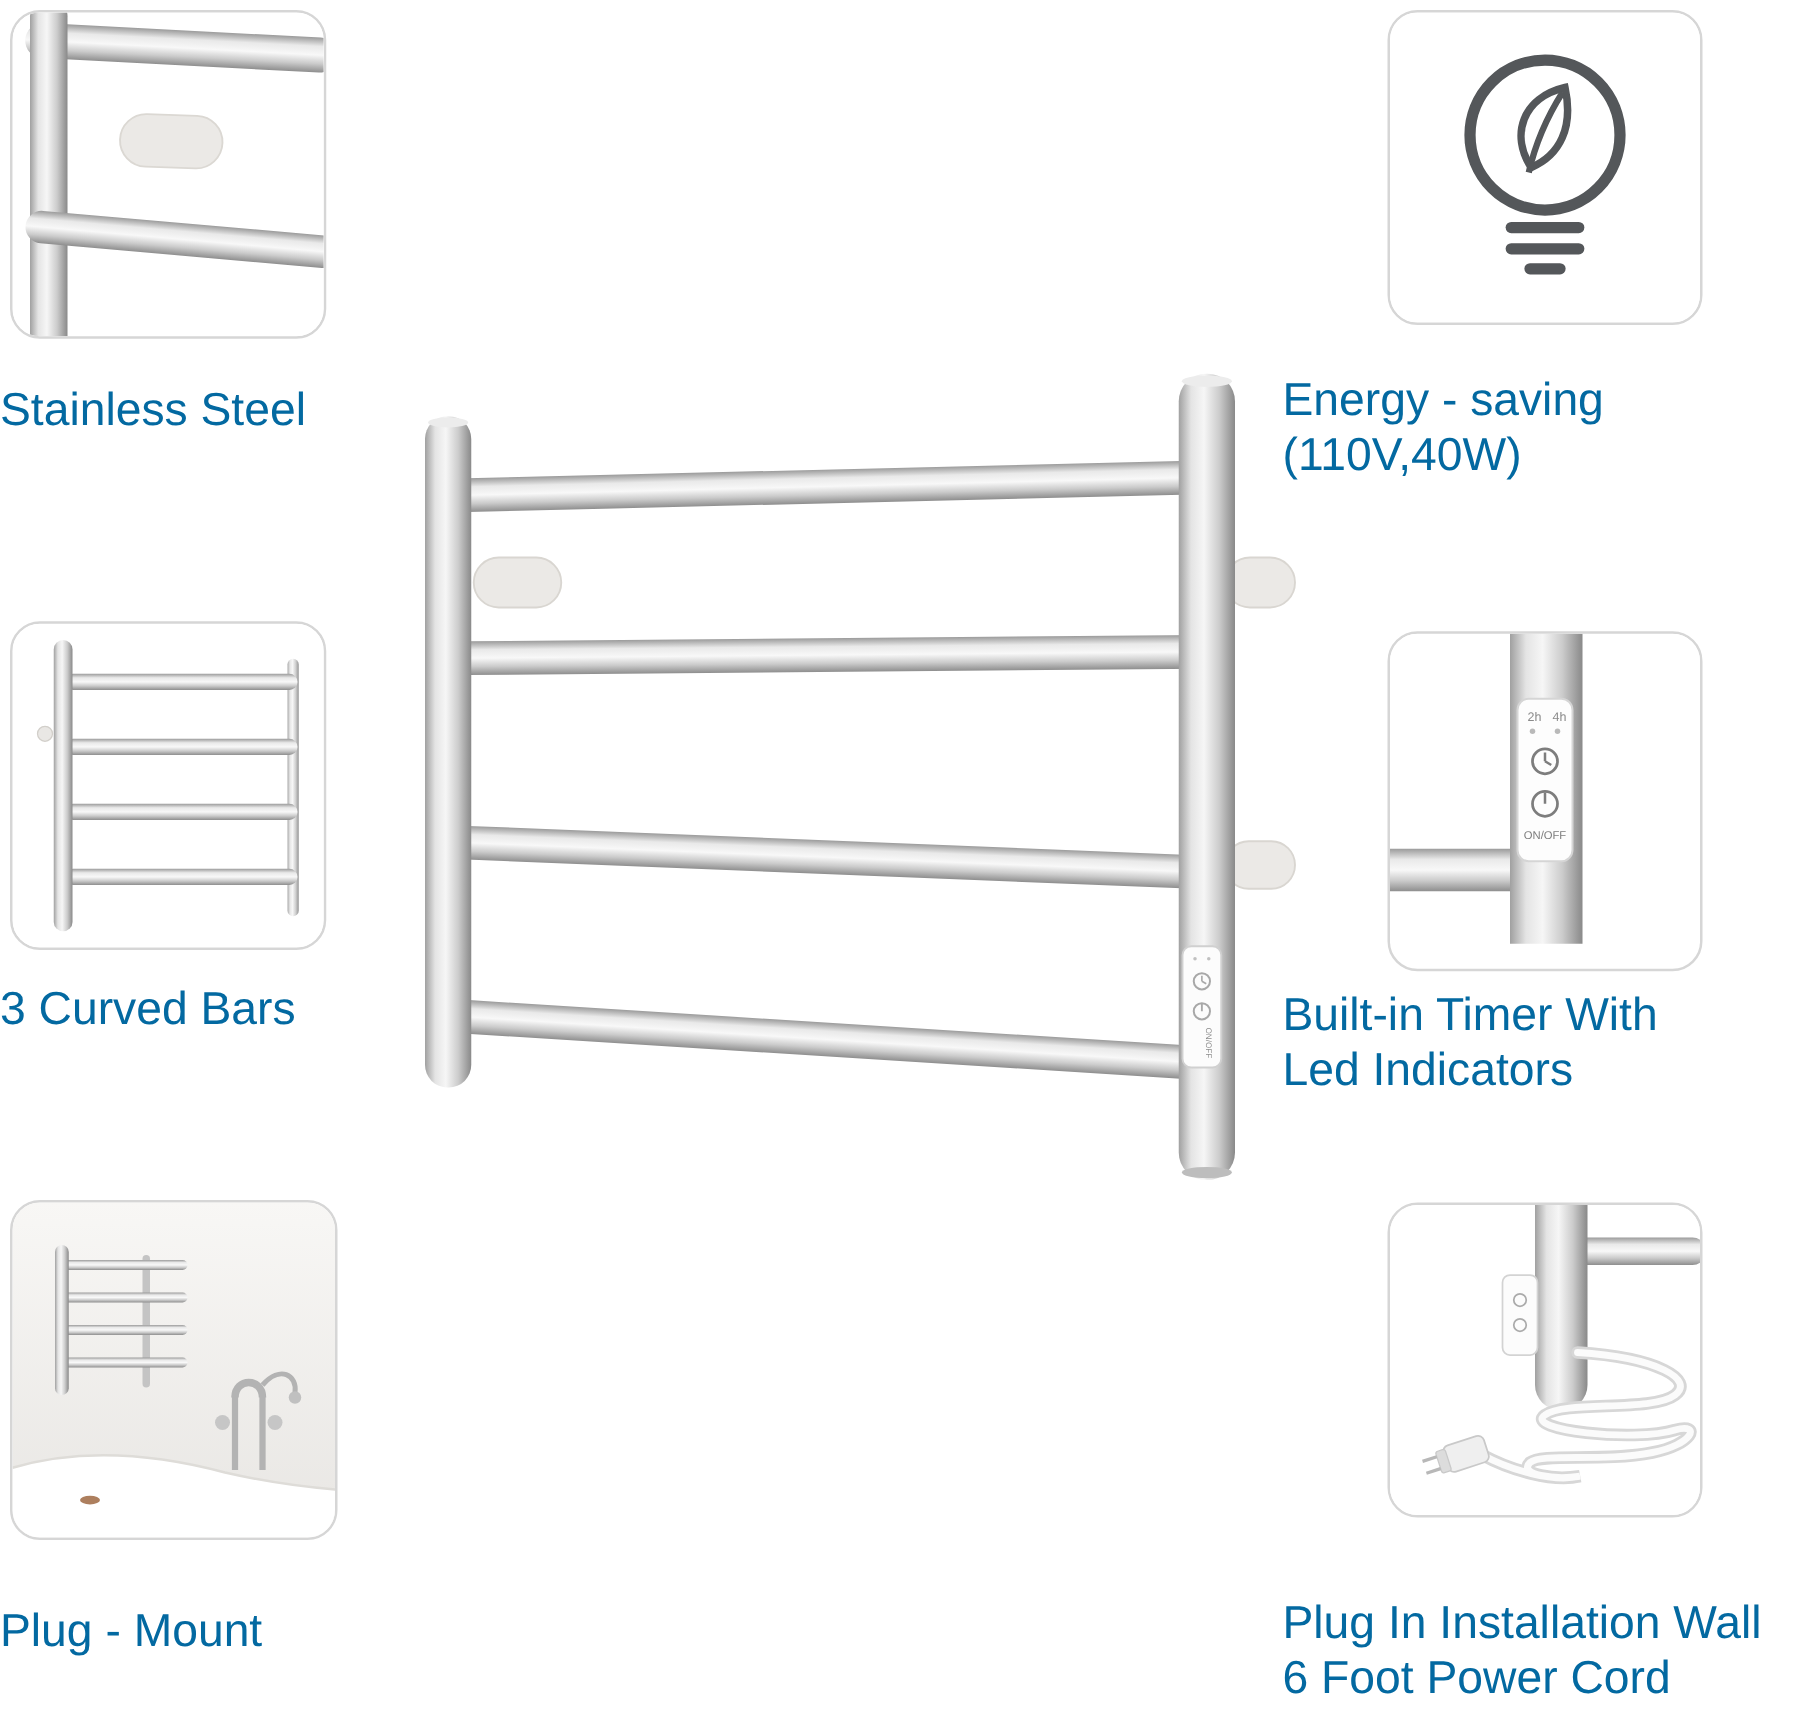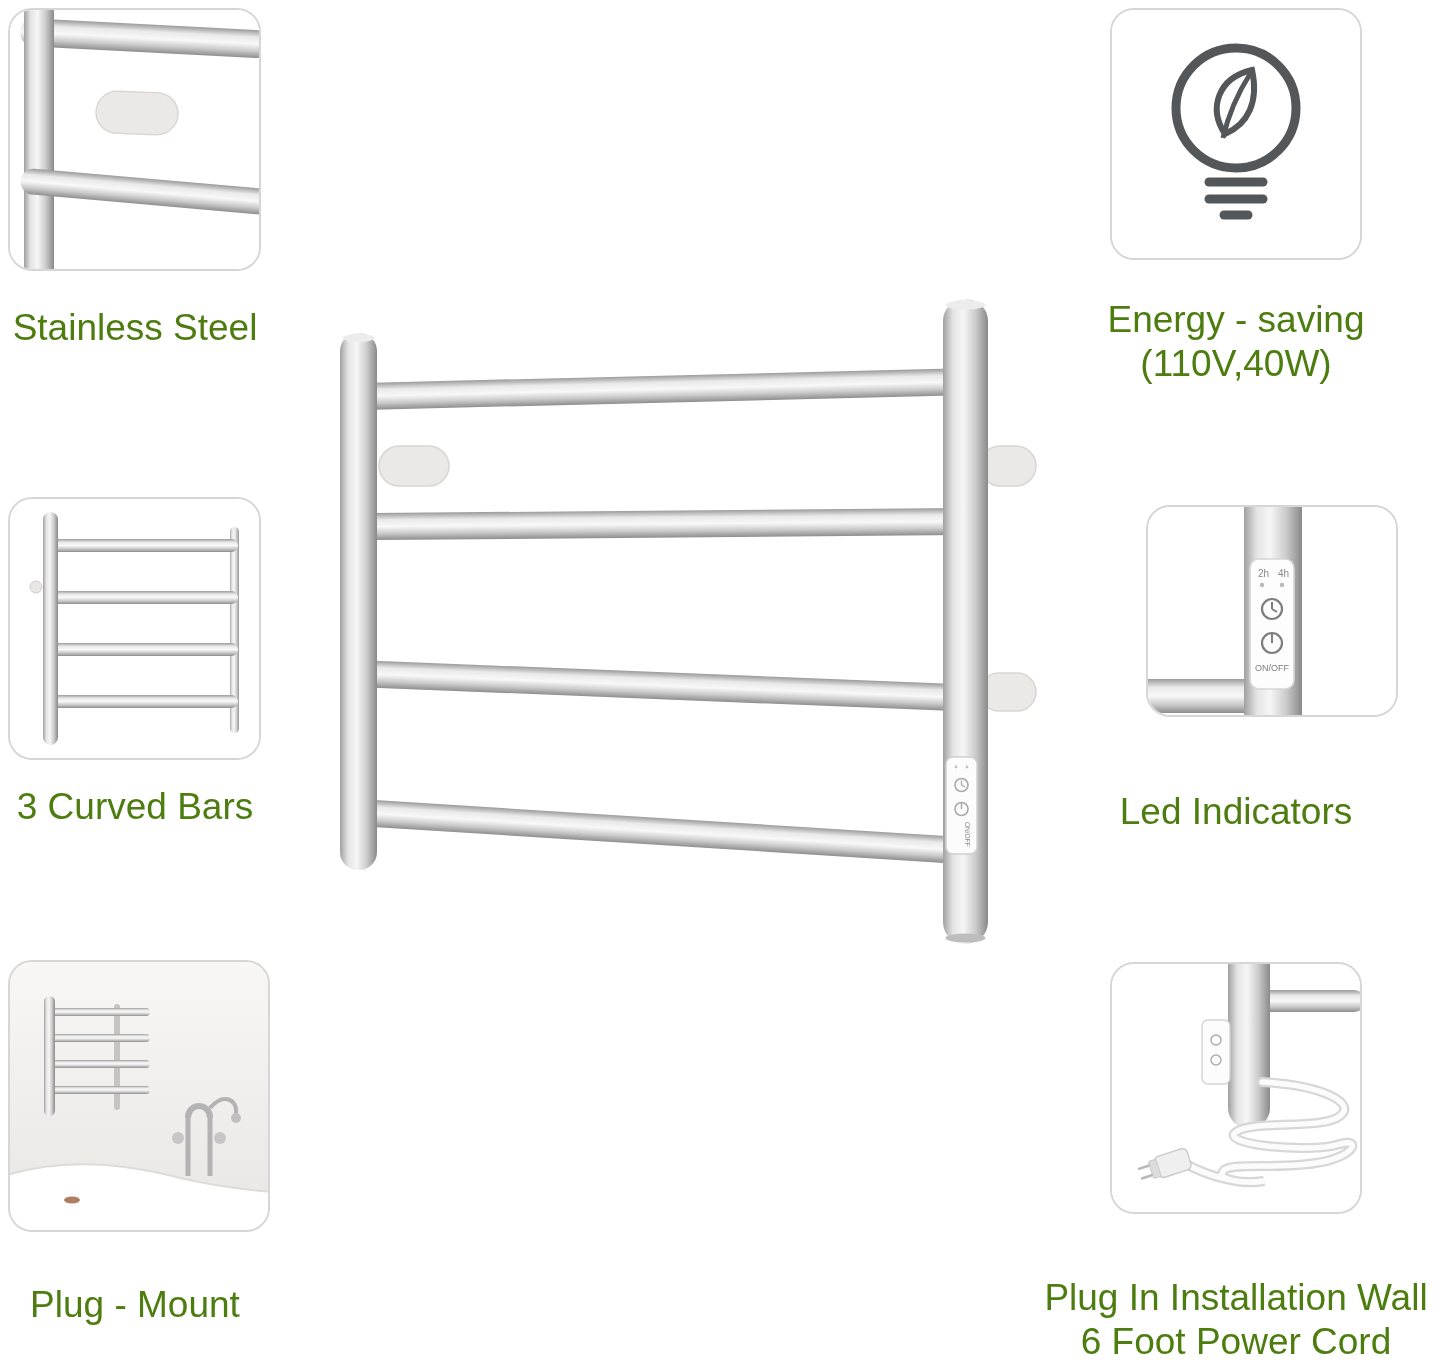--- a/index.html
+++ b/index.html
@@ -15,22 +15,22 @@
     border-radius:24px;
     background:#fff;
     overflow:hidden;
     box-sizing:border-box;
   }
   .feature-box svg{display:block;}
   .caption{
     position:absolute;
     font-size:37px;
     line-height:1.2;
-    color:#4d7c0f;
-    text-align:center;
+    color:#0369a1;
+    text-align:left;
     white-space:nowrap;
   }
   .caption .line{display:block;}
   .main-product{position:absolute;left:335px;top:295px;}
 </style>
 </head>
 <body>
 
 <svg width="0" height="0" style="position:absolute" aria-hidden="true">
   <defs>
@@ -150,40 +150,41 @@
     <line x1="97" y1="172" x2="151" y2="172" stroke="#54575a" stroke-width="9" stroke-linecap="round"></line>
     <line x1="97" y1="189" x2="151" y2="189" stroke="#54575a" stroke-width="9" stroke-linecap="round"></line>
     <line x1="112" y1="205" x2="136" y2="205" stroke="#54575a" stroke-width="9" stroke-linecap="round"></line>
   </svg>
 </div>
 <div class="caption" style="left:1026px;top:298px;width:420px">
   <span class="line">Energy - saving</span>
   <span class="line">(110V,40W)</span>
 </div>
 
-<div class="feature-box" style="left:1146px;top:505px;width:252px;height:212px">
+<div class="feature-box" style="left:1110px;top:505px;width:252px;height:272px">
   <svg width="248" height="248" viewBox="0 0 248 248">
     <rect x="0" y="0" width="248" height="248" fill="#ffffff"></rect>
     <rect x="0" y="172" width="112" height="34" rx="0" fill="url(#gradHBar)"></rect>
     <rect x="96" y="-10" width="58" height="268" rx="10" fill="url(#gradVPost)"></rect>
     <g>
       <rect x="102" y="52" width="44" height="130" rx="9" fill="#fdfdfd" stroke="#d5d5d5" stroke-width="1.6"></rect>
       <text x="110" y="70" font-size="10" fill="#8a8a8a">2h</text>
       <text x="130" y="70" font-size="10" fill="#8a8a8a">4h</text>
       <circle cx="114" cy="78" r="2.2" fill="#b9b9b9"></circle>
       <circle cx="134" cy="78" r="2.2" fill="#b9b9b9"></circle>
       <circle cx="124" cy="102" r="10" fill="none" stroke="#7d7d7d" stroke-width="2.2"></circle>
       <path d="M124 102 L124 95 M124 102 L129 105" stroke="#7d7d7d" stroke-width="2" fill="none"></path>
       <circle cx="124" cy="136" r="10" fill="none" stroke="#7d7d7d" stroke-width="2.2"></circle>
       <line x1="124" y1="127" x2="124" y2="136" stroke="#7d7d7d" stroke-width="2"></line>
       <text x="124" y="164" font-size="9" text-anchor="middle" fill="#7d7d7d">ON/OFF</text>
     </g>
   </svg>
 </div>
 <div class="caption" style="left:1026px;top:790px;width:420px">
+  <span class="line">Built-in Timer With</span>
   <span class="line">Led Indicators</span>
 </div>
 
 <div class="feature-box" style="left:1110px;top:962px;width:252px;height:252px">
   <svg width="248" height="248" viewBox="0 0 248 248">
     <rect x="0" y="0" width="248" height="248" fill="#ffffff"></rect>
     <rect x="138" y="26" width="115" height="22" rx="11" fill="url(#gradHBar)"></rect>
     <rect x="116" y="-22" width="42" height="186" rx="20" fill="url(#gradVPost)"></rect>
     <g>
       <rect x="90" y="56" width="28" height="64" rx="6" fill="#fcfcfc" stroke="#d3d3d3" stroke-width="1.4"></rect>

